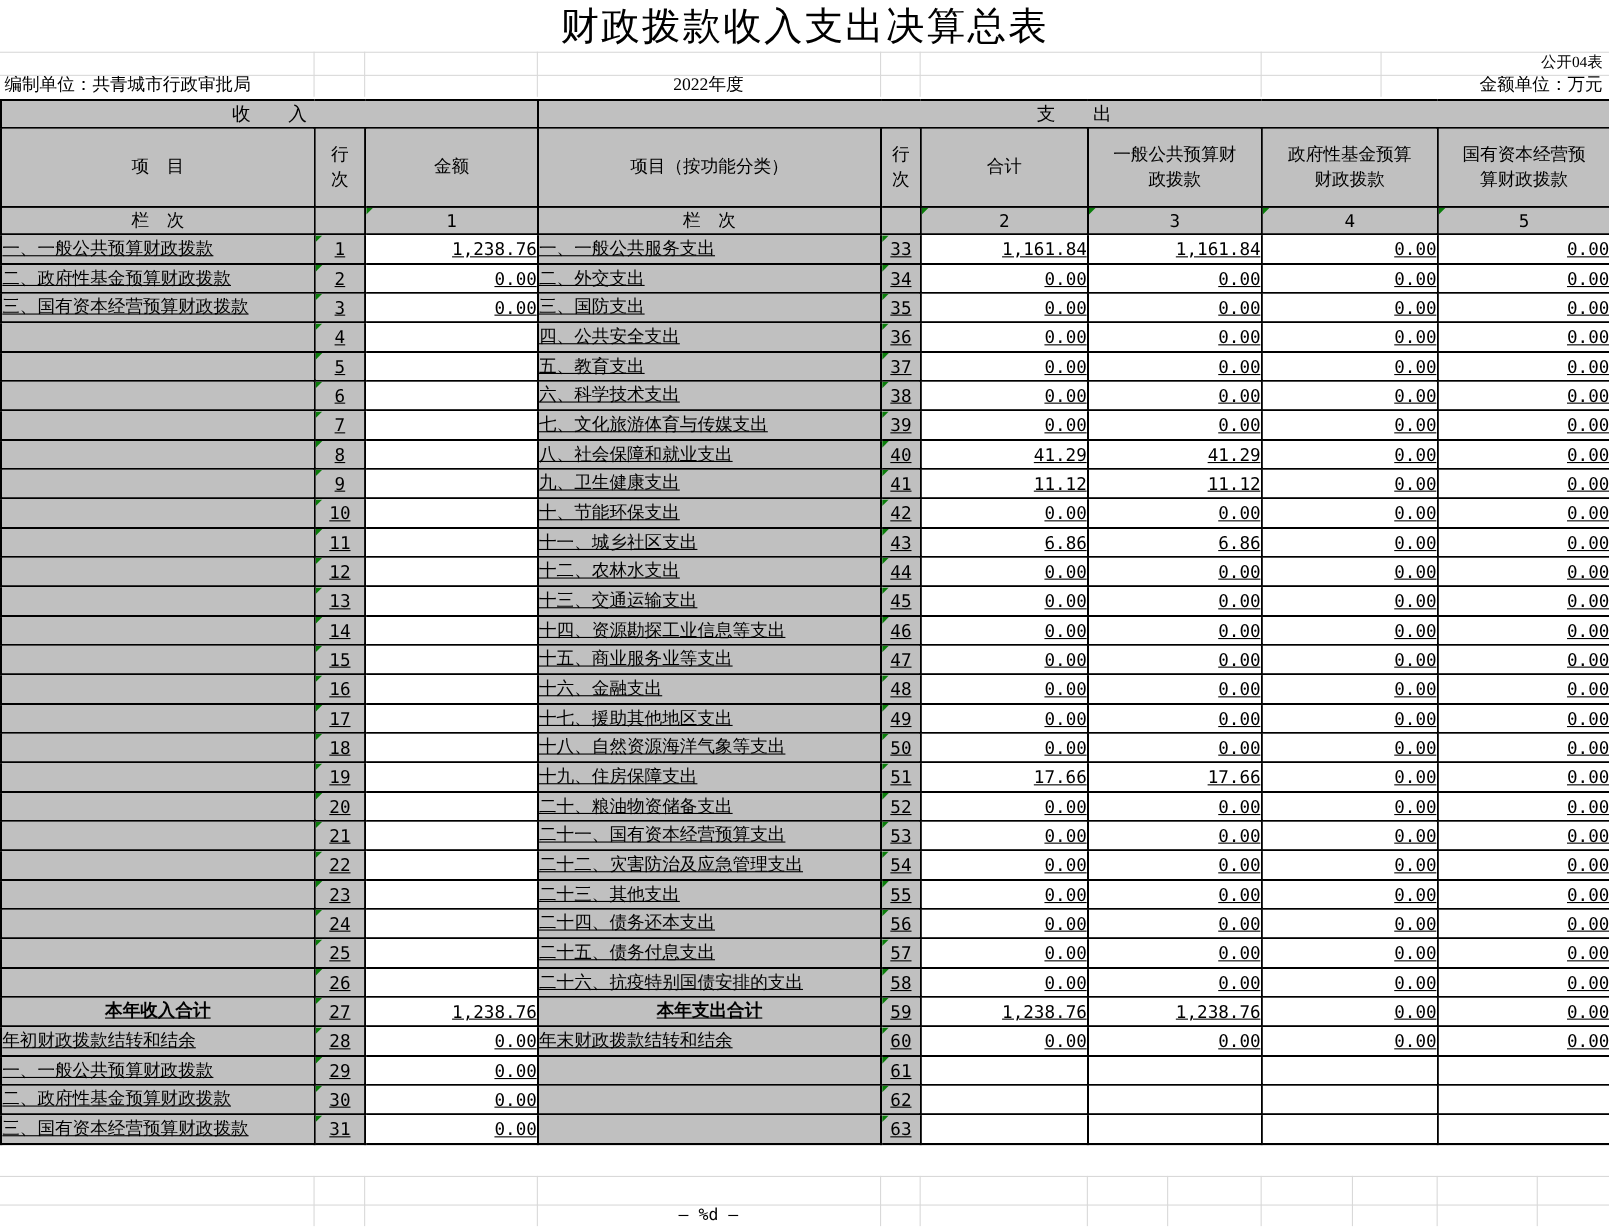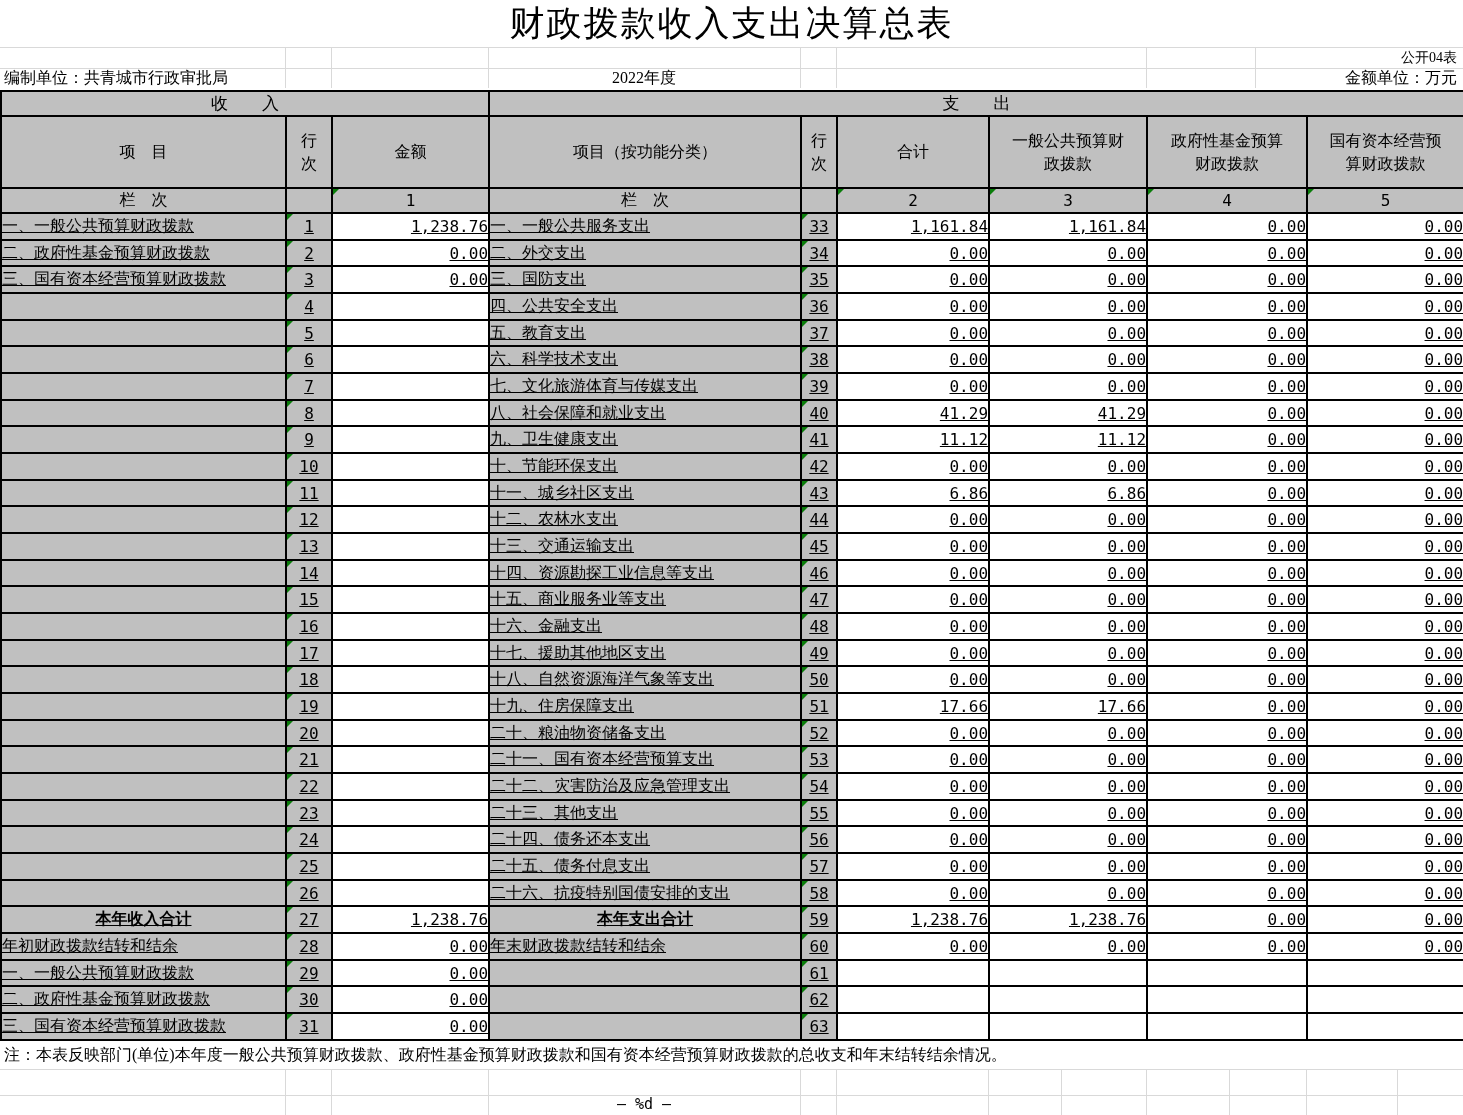--- a/index.html
+++ b/index.html
@@ -465,16 +465,15 @@
           <td class="c-label g secdiv"></td>
           <td class="c-line g tri">63</td>
           <td class="c-num"></td>
           <td class="c-num"></td>
           <td class="c-num"></td>
           <td class="c-num"></td>
         </tr>
       </tbody>
   </table>
 
-  <div class="note">注：本表反映部门(单位)本年度一般公共预算财政拨款、政府性基金预算财政拨款和国有资本经营预算财政拨款的总收支和年末结转结余情况。</div>
   <div class="pagefoot">— %d —</div>
 
 </div>
 
 </body></html>

